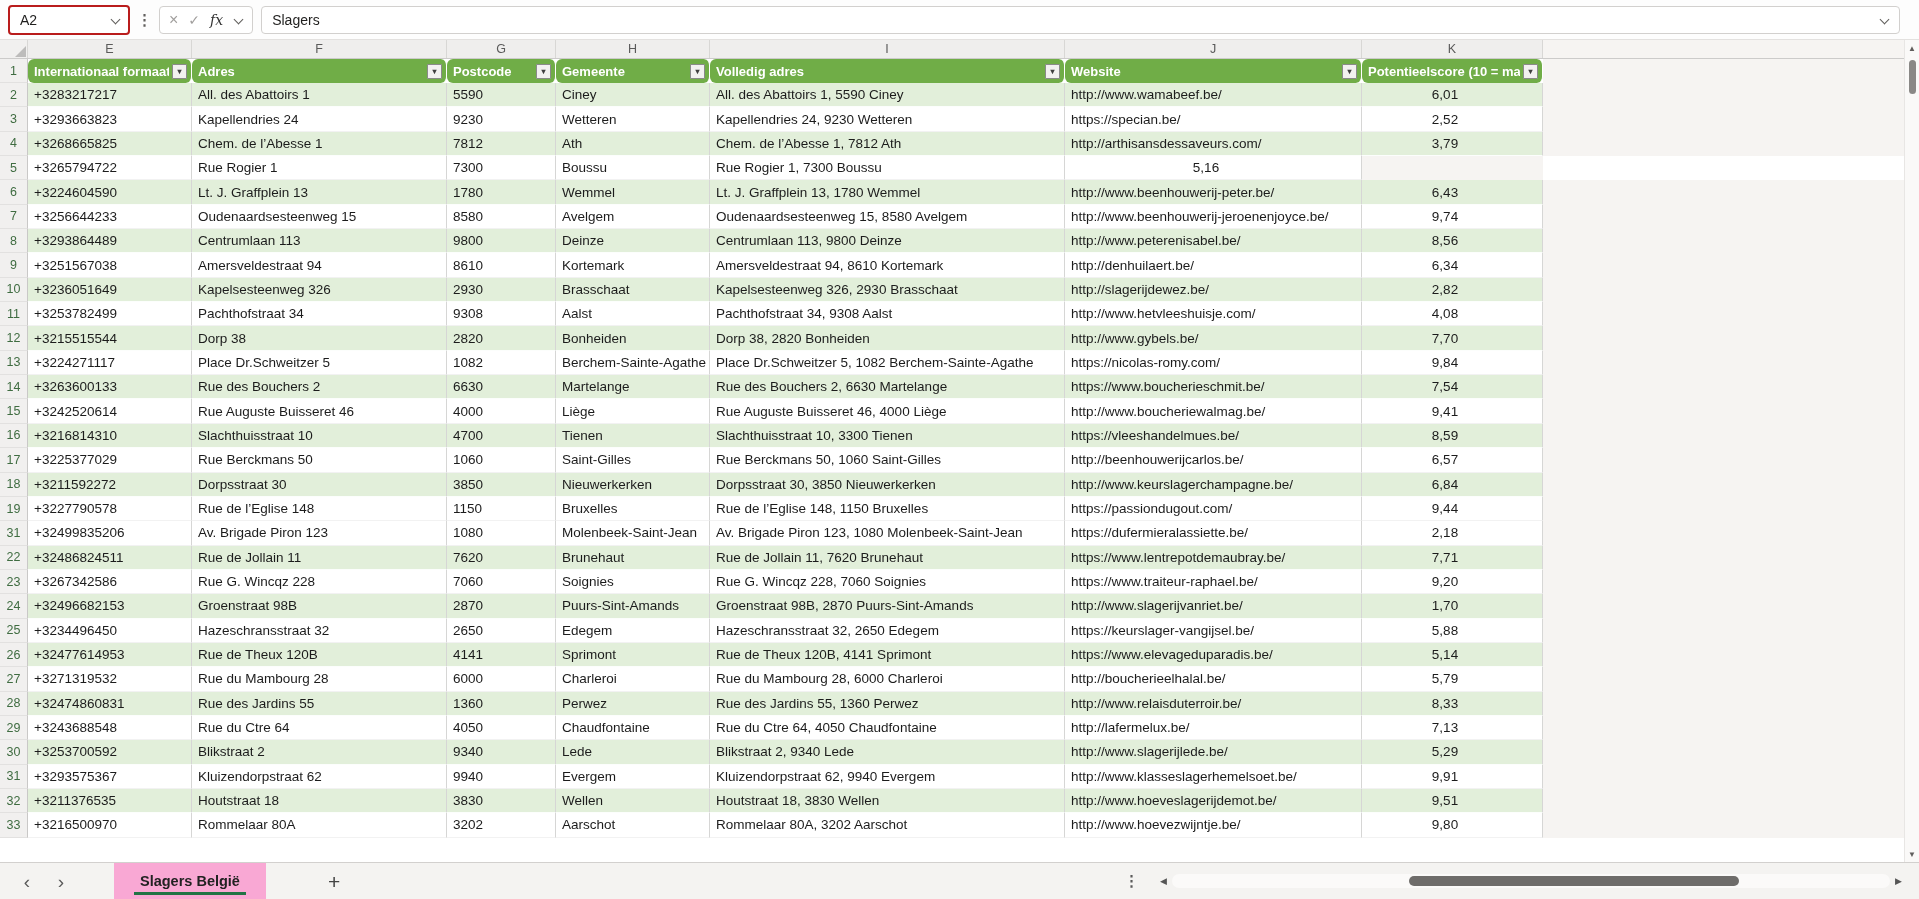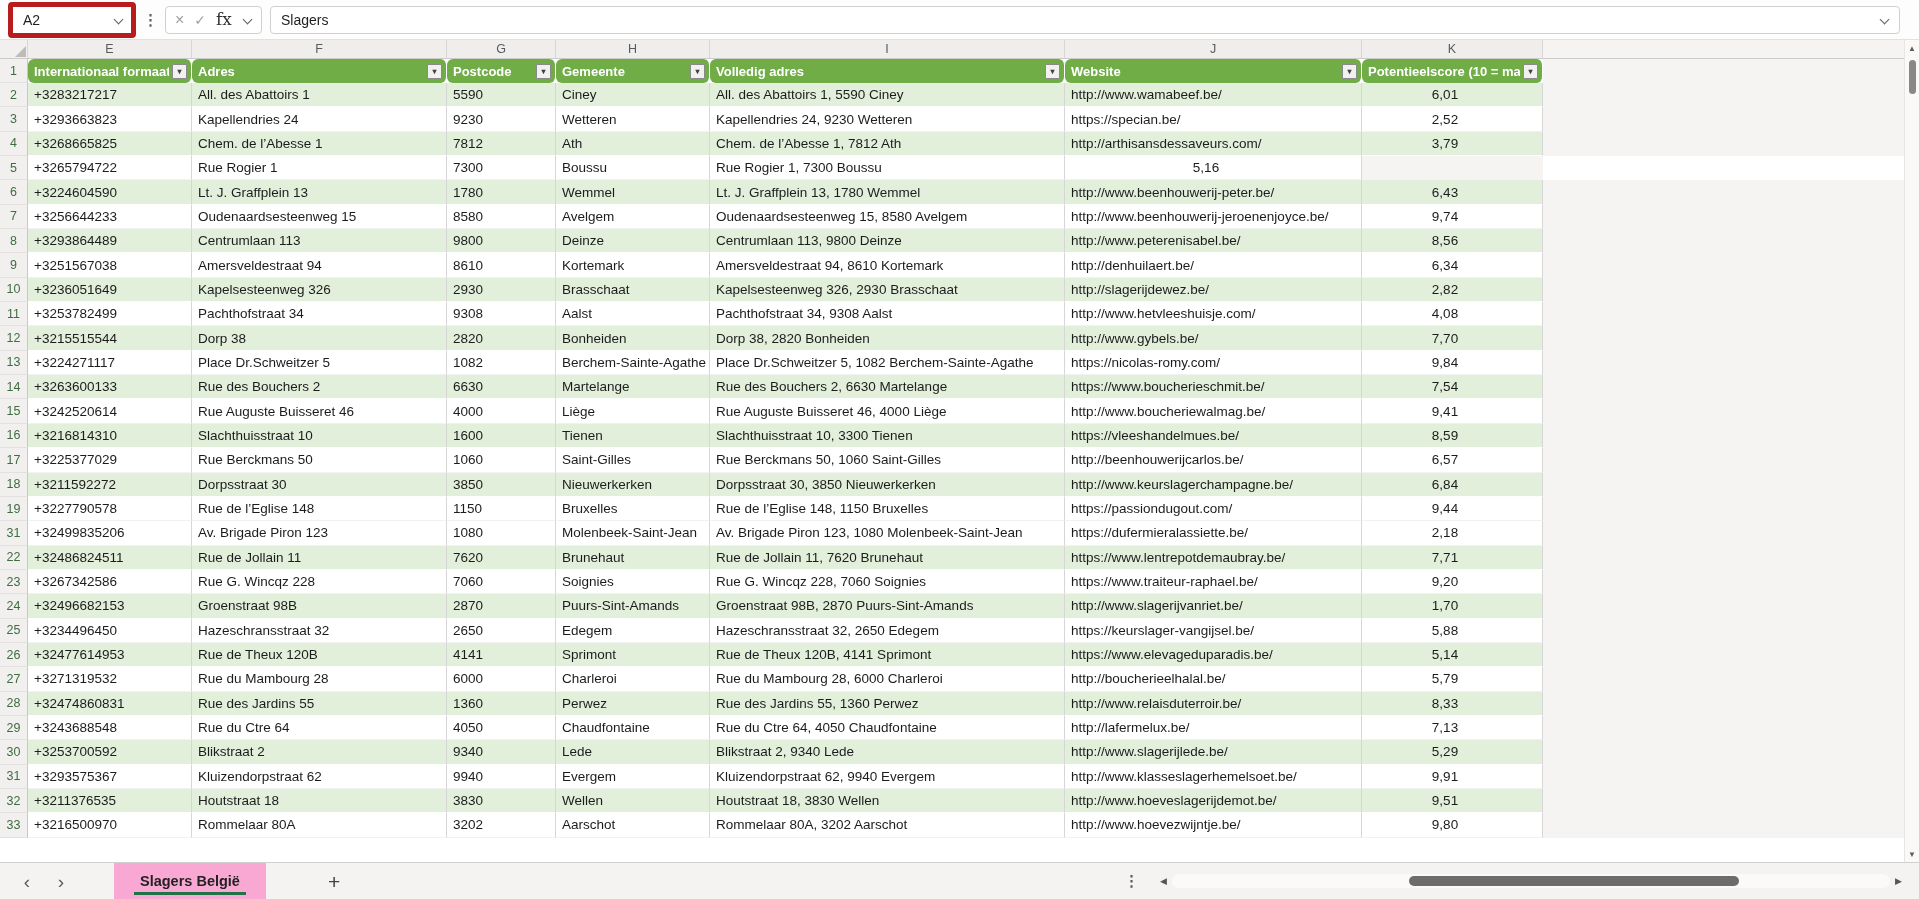--- a/index.html
+++ b/index.html
@@ -2,32 +2,32 @@
 <html style="--hdr: #70AD47; --band: #E2EFDA; --accent: #217346; --rownum: #3F6C41;"><head>
 <meta charset="utf-8">
 <style>
   html,body{margin:0;padding:0;width:1919px;height:899px;overflow:hidden;background:#fff;
     font-family:"Liberation Sans",sans-serif;}
   .app{width:1919px;height:899px;display:flex;flex-direction:column;}
 
   
   .formula-row{height:40px;flex:none;display:flex;align-items:center;background:#FDFDFD;
     border-bottom:1px solid #E3E1DF;box-sizing:border-box;padding-left:8px;}
-  .name-box{width:100px;height:26px;border:5px solid #b91c1c;border-radius:4px;background:#fff;
+  .name-box{width:100px;height:26px;border:2px solid #b91c1c;border-radius:4px;background:#fff;
     display:flex;align-items:center;justify-content:space-between;padding:0 8px 0 10px;
     font-size:14px;color:#201F1E;}
   .chev{width:10px;height:10px;position:relative;flex:none;}
   .chev::before{content:"";position:absolute;left:2px;top:1px;width:6px;height:6px;
     border-right:1.6px solid #605E5C;border-bottom:1.6px solid #605E5C;transform:rotate(45deg);}
   .kebab{color:#605E5C;font-size:15px;margin:0 7px;font-weight:bold;}
   .fx-group{height:26px;border:1px solid #D2D0CE;border-radius:4px;background:#fff;
     display:flex;align-items:center;gap:10px;padding:0 9px;}
   .x-icon{color:#A19F9D;font-size:16px;line-height:1;}
   .check-icon{color:#A19F9D;font-size:14px;line-height:1;}
-  .fx{font-family:"DejaVu Serif",serif;font-size:17px;color:#333;line-height:1;}
+  .fx{font-family:"DejaVu Serif",serif;font-style:italic;font-size:14px;color:#333;line-height:1;}
   .formula-input{flex:1;height:26px;border:1px solid #D2D0CE;border-radius:4px;background:#fff;
     margin:0 19px 0 8px;display:flex;align-items:center;justify-content:space-between;
     padding:0 10px;font-size:14px;color:#201F1E;}
 
   
   .sheet{position:relative;height:822px;flex:none;overflow:hidden;}
   .colhead-row,.row{display:grid;width:1904px;box-sizing:border-box;
     grid-template-columns:28px 164px 255px 109px 154px 355px 297px 181px minmax(0,1fr);}
   .colhead-row{height:19px;background:#EFEEED;border-bottom:1px solid #CCCBCA;}
   .colletter{display:flex;align-items:center;justify-content:center;font-size:12.5px;
@@ -301,21 +301,21 @@
           <div class="cell c3">Liège</div>
           <div class="cell c4">Rue Auguste Buisseret 46, 4000 Liège</div>
           <div class="cell c5">http://www.boucheriewalmag.be/</div>
           <div class="cell c6">9,41</div>
           <div class="beyond"></div>
         </div>
         <div class="row band">
           <div class="gut">16</div>
           <div class="cell c0">+3216814310</div>
           <div class="cell c1">Slachthuisstraat 10</div>
-          <div class="cell c2">1600</div>
+          <div class="cell c2">4700</div>
           <div class="cell c3">Tienen</div>
           <div class="cell c4">Slachthuisstraat 10, 3300 Tienen</div>
           <div class="cell c5">https://vleeshandelmues.be/</div>
           <div class="cell c6">8,59</div>
           <div class="beyond"></div>
         </div>
         <div class="row">
           <div class="gut">17</div>
           <div class="cell c0">+3225377029</div>
           <div class="cell c1">Rue Berckmans 50</div>

